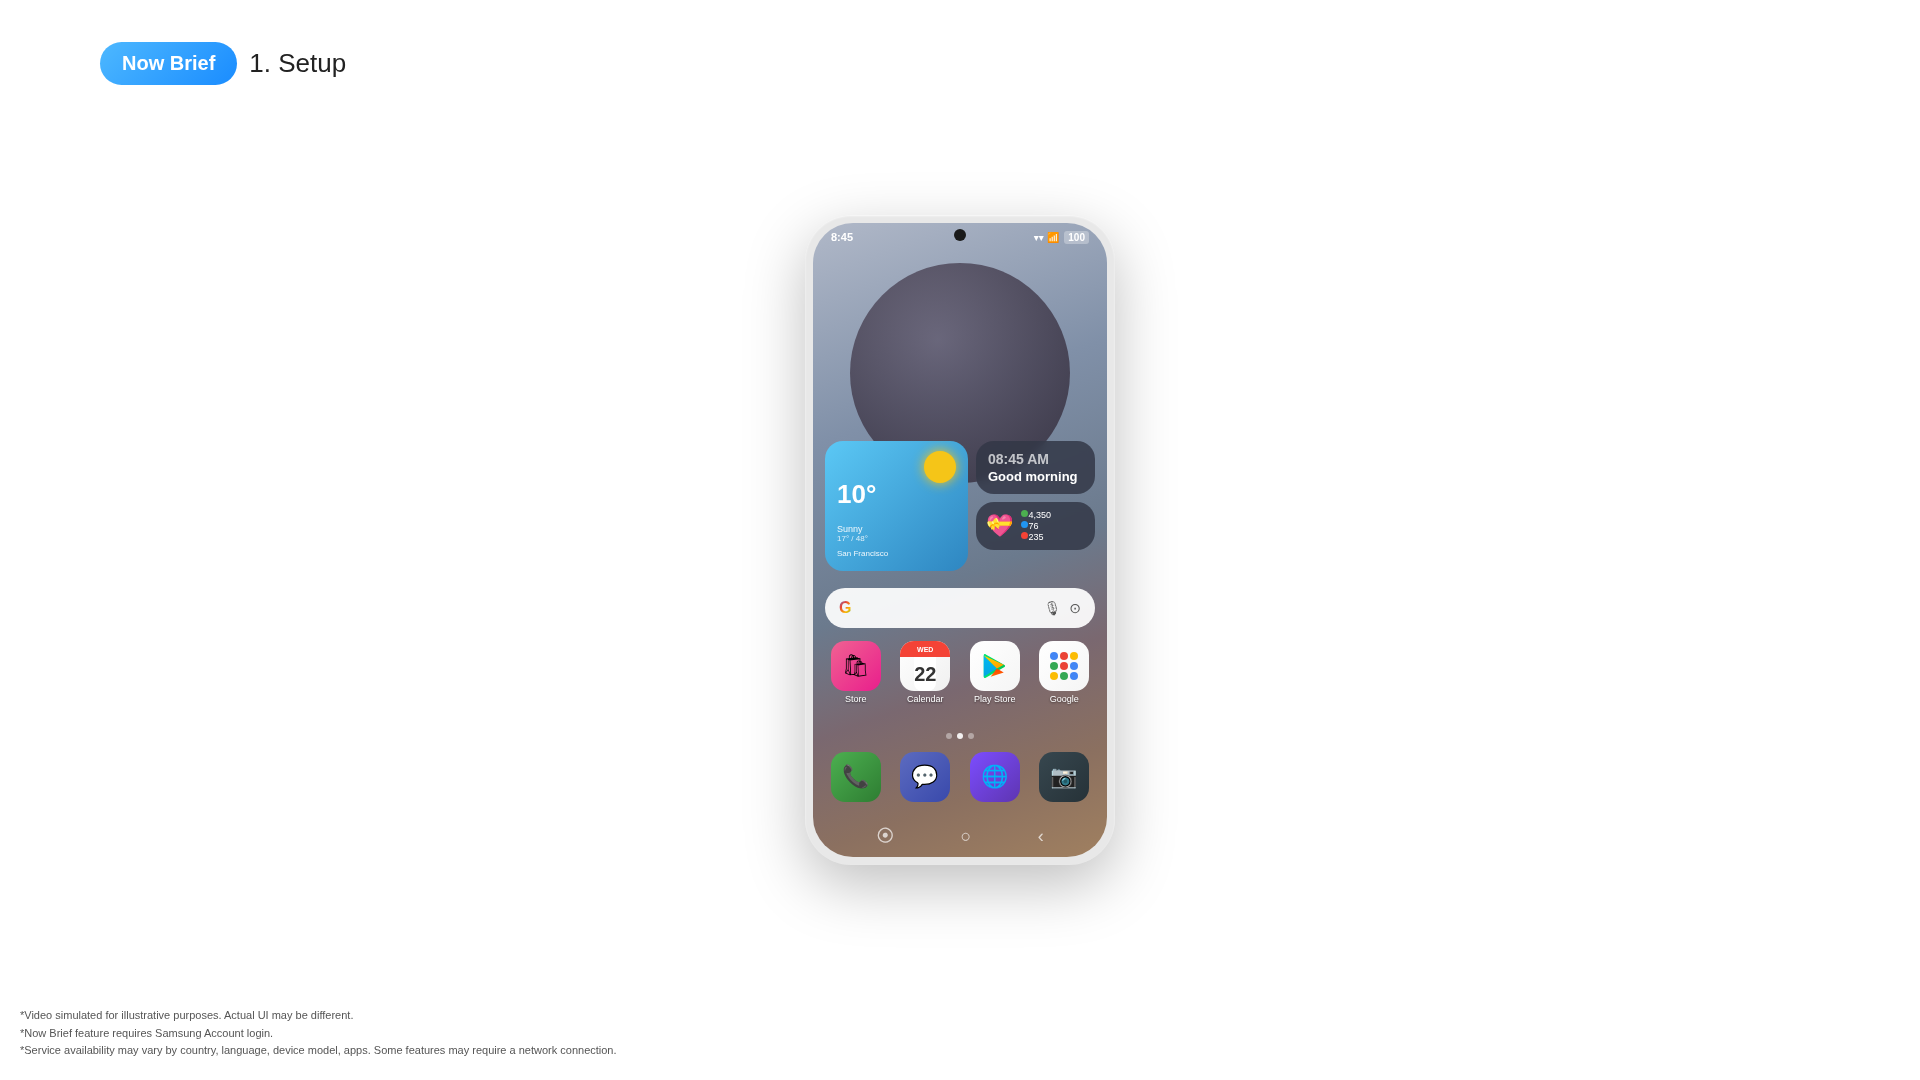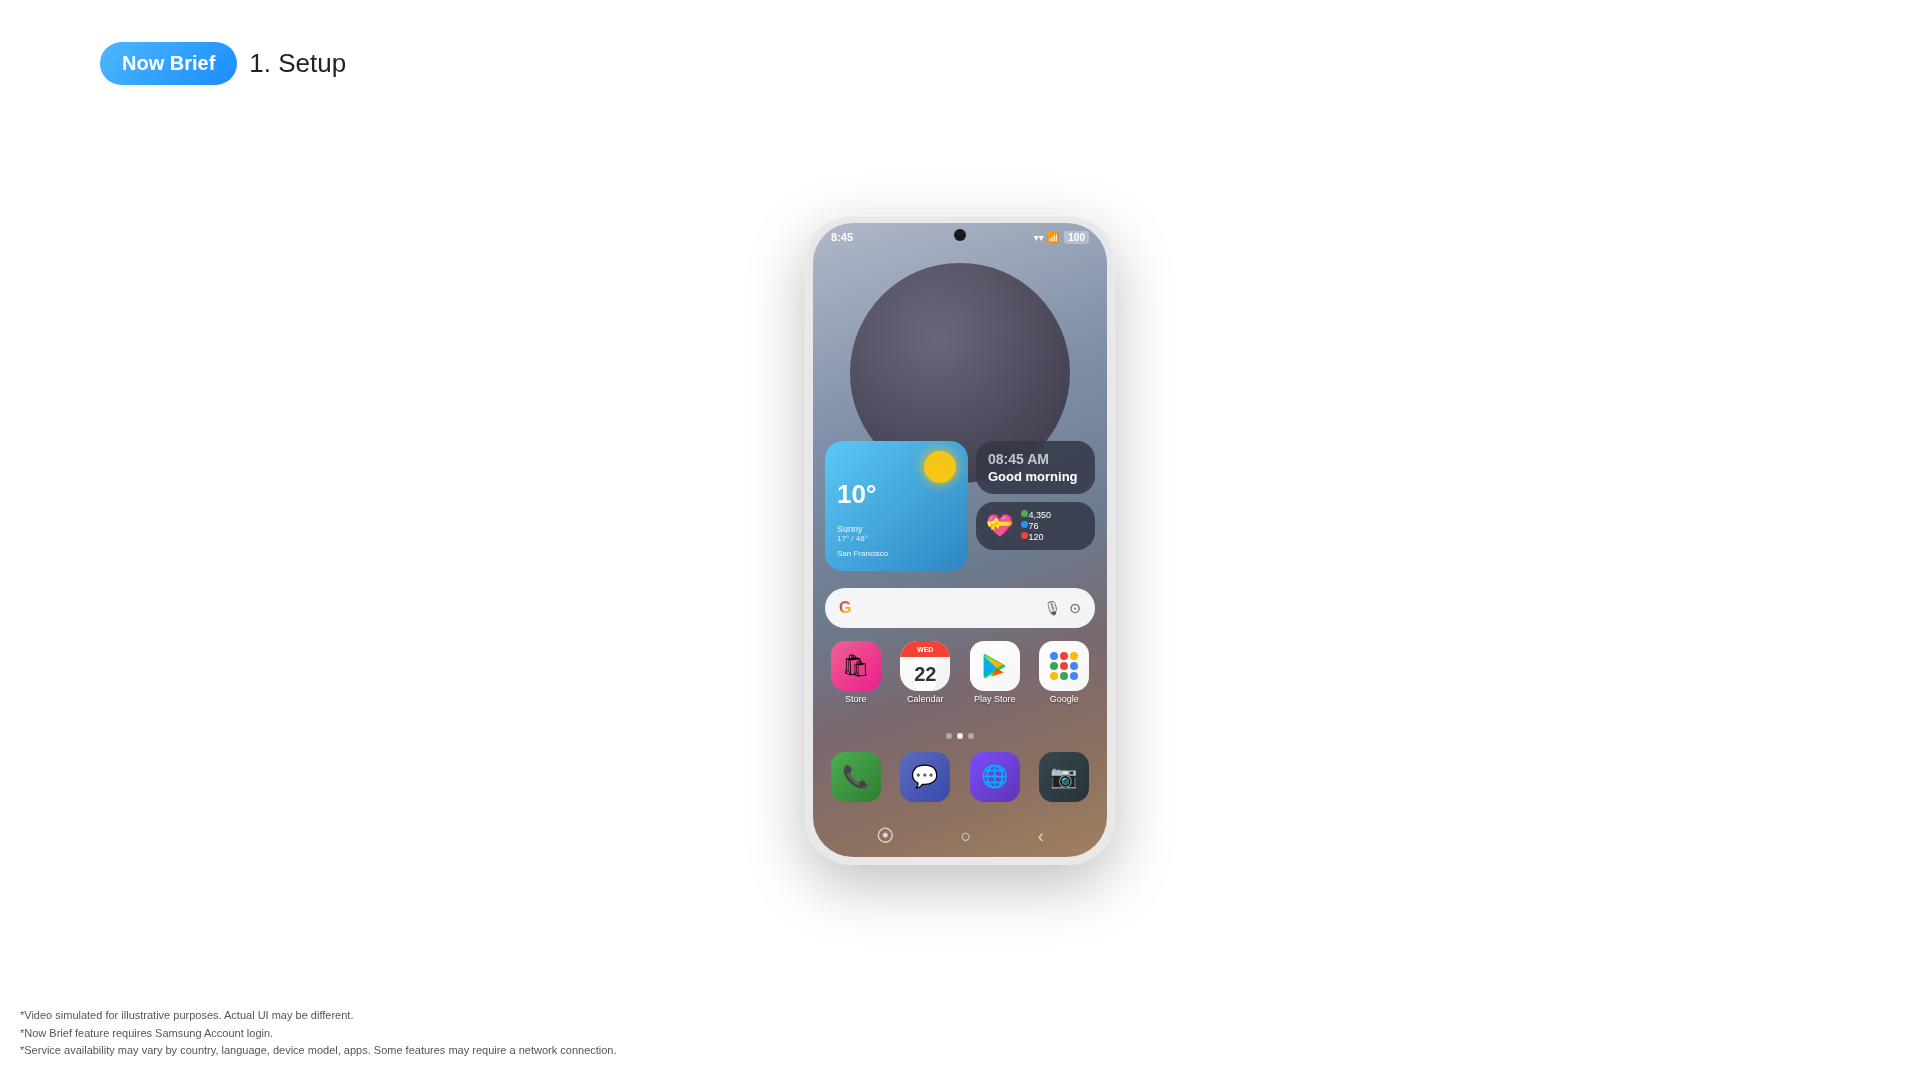--- a/index.html
+++ b/index.html
@@ -389,21 +389,20 @@
       align-items: center;
       justify-content: center;
       font-size: 20px;
       font-weight: 700;
       color: #333;
     }
     .icon-calendar {
       flex-direction: column;
       padding: 0;
       overflow: hidden;
-      border-radius: 18px;
     }
 
     
     .google-grid {
       display: grid;
       grid-template-columns: repeat(3, 1fr);
       gap: 2px;
     }
     .google-dot {
       width: 8px;
@@ -472,21 +471,21 @@
               <div class="health-stat">
                 <div class="dot-green"></div>
                 <span>4,350</span>
               </div>
               <div class="health-stat">
                 <div class="dot-blue"></div>
                 <span>76</span>
               </div>
               <div class="health-stat">
                 <div class="dot-red"></div>
-                <span>120</span>
+                <span>235</span>
               </div>
             </div>
           </div>
         </div>
       </div>
 
       <div class="search-bar">
         <span class="google-g">G</span>
         <div class="search-spacer"></div>
         <div class="search-icons">

